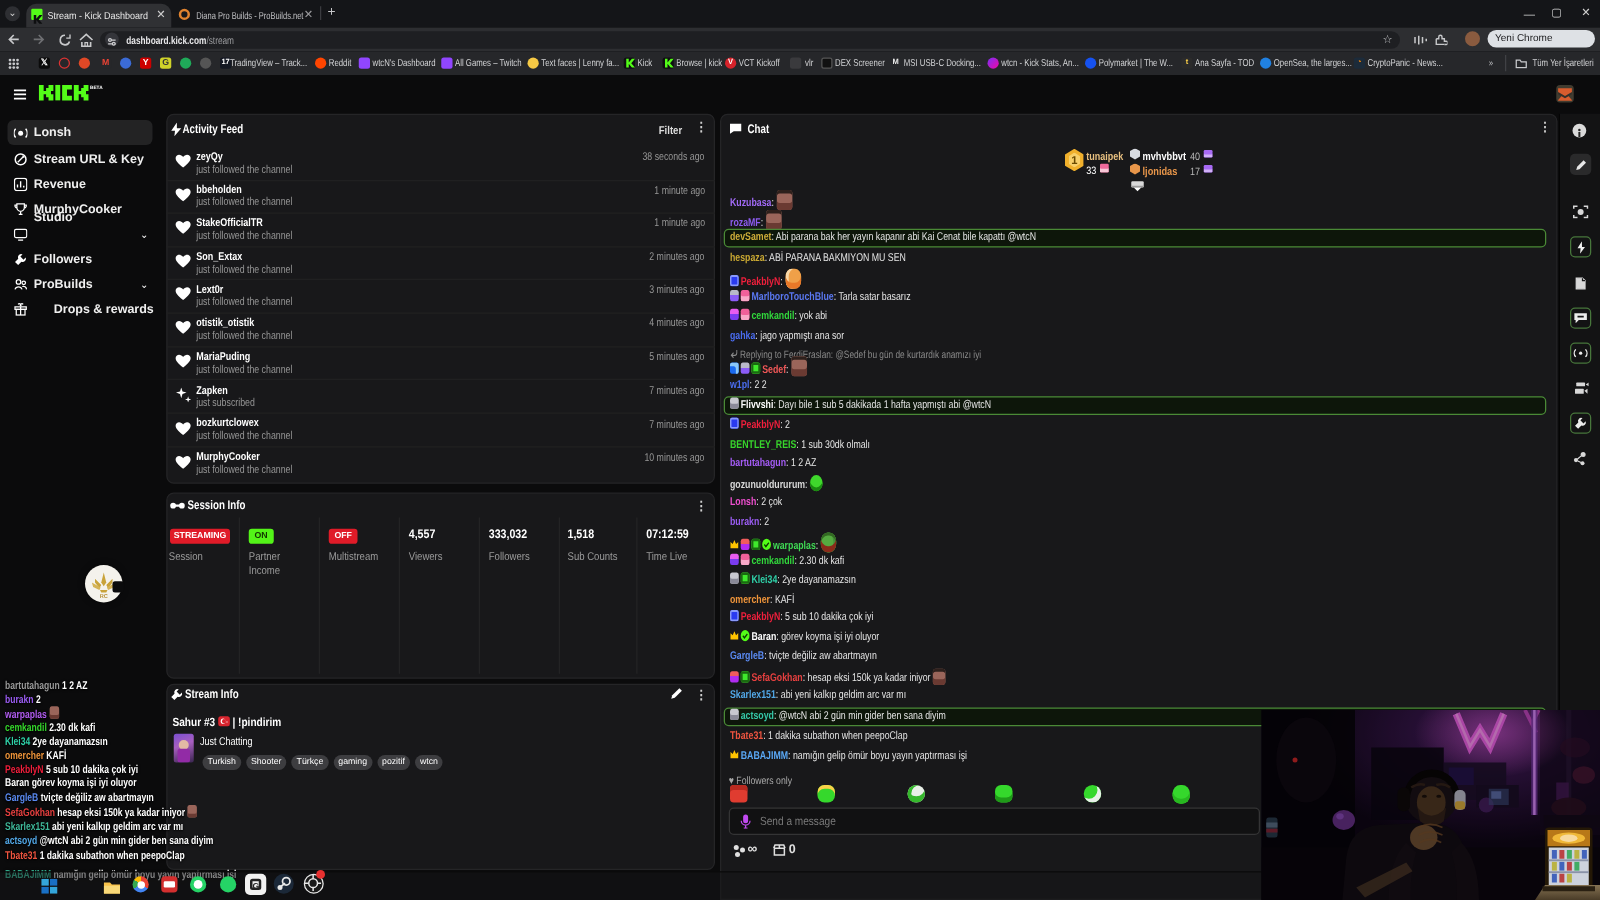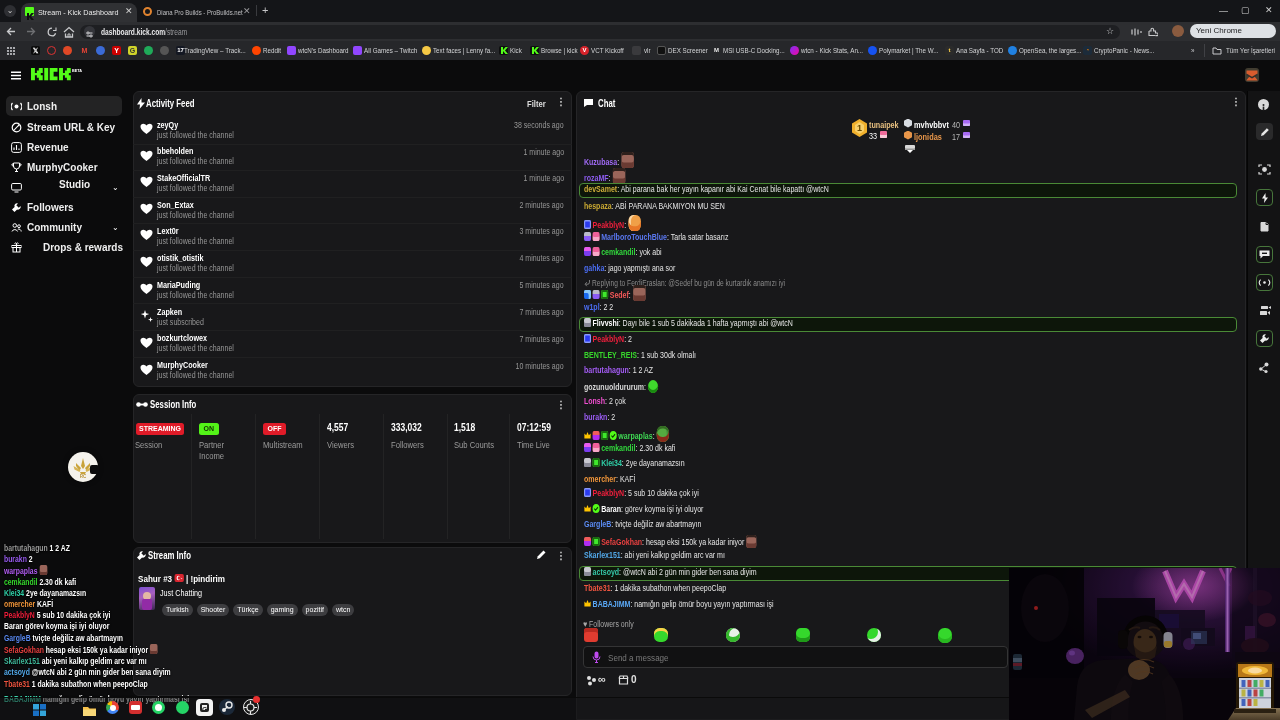--- a/index.html
+++ b/index.html
@@ -199,32 +199,32 @@
   </svg>
 <div class="nav" style="top:141.5px;">Revenue</div>
 <svg class="navic" style="top:161.5px;" viewBox="0 0 11 11">
     <path d="M2.5 1h6v3a3 3 0 0 1-6 0zM2.5 2H1a2 2 0 0 0 2 2.5M8.5 2H10a2 2 0 0 1-2 2.5M4 9.5h3M5.5 7v2.5" stroke="#fff" fill="none" stroke-width="1"></path>
   </svg>
 <div class="nav" style="top:161.5px;">MurphyCooker</div>
 <svg class="navic" style="top:181.5px;" viewBox="0 0 11 11">
     <rect x="0.6" y="1.5" width="9.8" height="6.5" rx="1.2" stroke="#fff" fill="none"></rect>
     <path d="M3.5 10h4" stroke="#fff"></path>
   </svg>
-<div class="nav" style="top:179px;margin-left:32px;">Studio</div>
+<div class="nav" style="top:169px;">Studio</div>
 <div class="abs" style="left:112px;top:183px;color:#fff;font-size:8px;">⌄</div>
 <svg class="navic" style="top:201.5px;" viewBox="0 0 11 11">
     <path d="M7 1.5a2.6 2.6 0 0 0-3.4 3.4L1 7.5 3.5 10l2.6-2.6A2.6 2.6 0 0 0 9.5 4L7.8 5.7 5.3 3.2z" fill="#fff"></path>
   </svg>
 <div class="nav" style="top:201.5px;">Followers</div>
 <svg class="navic" style="top:221.5px;" viewBox="0 0 11 11">
     <circle cx="3.8" cy="3.5" r="1.8" stroke="#fff" fill="none"></circle>
     <circle cx="8" cy="4.2" r="1.4" stroke="#fff" fill="none"></circle>
     <path d="M1 9.5a3 3 0 0 1 5.6 0M6.8 7.2a2.5 2.5 0 0 1 3.4 2.3" stroke="#fff" fill="none"></path>
   </svg>
-<div class="nav" style="top:221.5px;">Community</div>
+<div class="nav" style="top:221.5px;">ProBuilds</div>
 <div class="abs" style="left:112px;top:223px;color:#fff;font-size:8px;">⌄</div>
 <svg class="navic" style="top:241.5px;" viewBox="0 0 11 11">
     <rect x="1" y="3.5" width="9" height="2" stroke="#fff" fill="none"></rect>
     <rect x="2" y="5.5" width="7" height="4.5" stroke="#fff" fill="none"></rect>
     <path d="M5.5 3.5v6.5M3.5 1.5a1.2 1.2 0 0 1 2 1.5M7.5 1.5a1.2 1.2 0 0 0-2 1.5" stroke="#fff" fill="none"></path>
   </svg>
 <div class="nav" style="top:241.5px;padding-left:16px;">Drops &amp; rewards</div>
 
 <div class="panel" style="left:133px;top:91px;width:439px;height:296px;"></div>
 <svg class="abs" style="left:136px;top:98px;" width="10" height="11">

